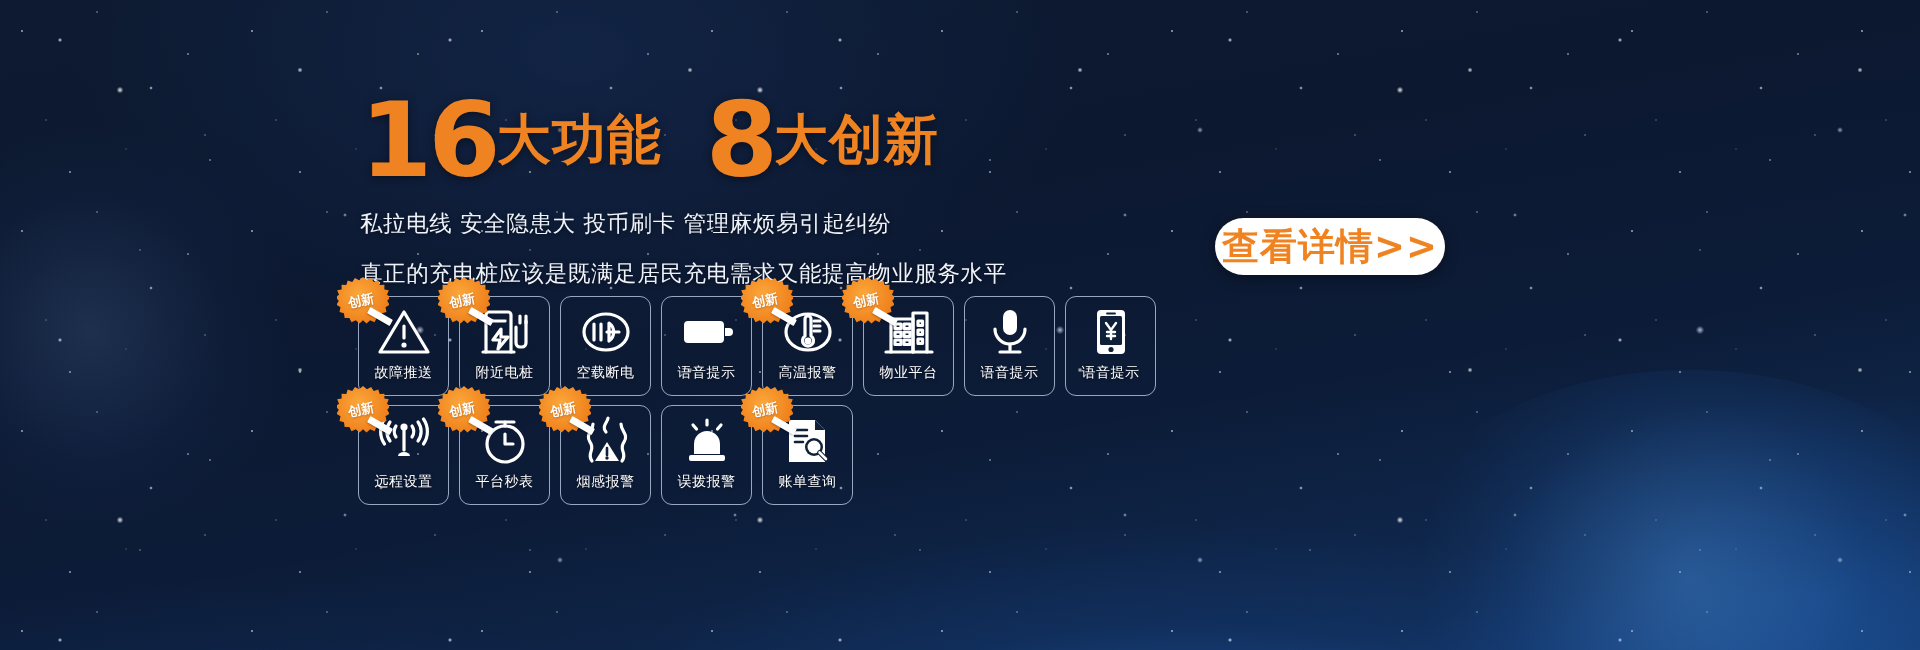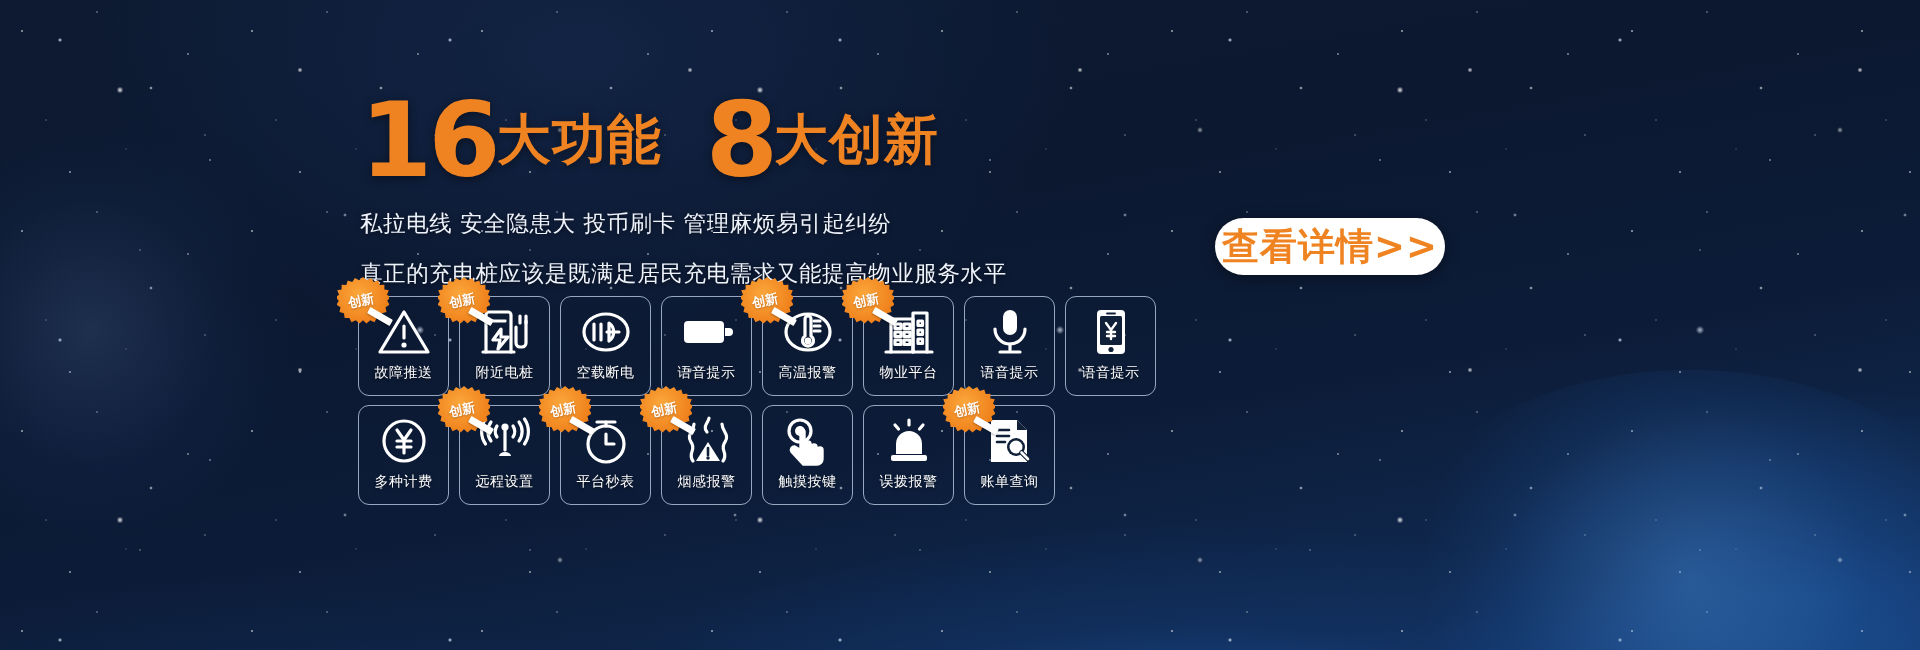--- a/index.html
+++ b/index.html
@@ -289,32 +289,20 @@
             <rect x="11" y="9" width="22" height="29" rx="1.5" fill="#102038"></rect>
             <path d="M18 6.5 h8" stroke="#102038" stroke-width="1.8" stroke-linecap="round"></path>
             <circle cx="22" cy="42.5" r="2.6" fill="#102038"></circle>
             <path d="M17 16 l5 7 l5 -7" fill="none" stroke="#fff" stroke-width="2.4" stroke-linecap="round"></path>
             <path d="M18 25 h8 M18 29 h8 M22 23 v9" fill="none" stroke="#fff" stroke-width="2.4" stroke-linecap="round"></path>
           </svg>
         </div>
         <div class="lbl">语音提示</div>
       </div>
       <div class="card">
-        <div class="ico">
-          <svg width="52" height="50" viewBox="0 0 52 50">
-            <circle fill="none" stroke="#fff" stroke-width="3.2" stroke-linecap="round" stroke-linejoin="round" cx="26" cy="25" r="20"></circle>
-            <path fill="none" stroke="#fff" stroke-width="3.2" stroke-linecap="round" stroke-linejoin="round" d="M19 14 l7 10 l7 -10"></path>
-            <path fill="none" stroke="#fff" stroke-width="3.2" stroke-linecap="round" stroke-linejoin="round" d="M19 25 h14"></path>
-            <path fill="none" stroke="#fff" stroke-width="3.2" stroke-linecap="round" stroke-linejoin="round" d="M19 31 h14"></path>
-            <path fill="none" stroke="#fff" stroke-width="3.2" stroke-linecap="round" stroke-linejoin="round" d="M26 24 v13"></path>
-          </svg>
-        </div>
-        <div class="lbl">多种计费</div>
-      </div>
-      <div class="card">
         <div class="badge">
           <div class="burst"></div>
           <div class="btxt">创新</div>
           <div class="ribbon"></div>
         </div>
         <div class="ico">
           <svg width="56" height="50" viewBox="0 0 56 50">
             <path fill="none" stroke="#fff" stroke-width="3.2" stroke-linecap="round" stroke-linejoin="round" d="M28 12 v22"></path>
             <path d="M22 40 a6 4 0 0 1 12 0 z" fill="#fff"></path>
             <circle cx="28" cy="11" r="3.6" fill="#fff"></circle>
@@ -358,30 +346,20 @@
             <path d="M29 26 L41 45 H17 Z" fill="#fff"></path>
             <path d="M29 32 v7" stroke="#102038" stroke-width="2.6" stroke-linecap="round"></path>
             <circle cx="29" cy="42" r="1.7" fill="#102038"></circle>
           </svg>
         </div>
         <div class="lbl">烟感报警</div>
       </div>
       <div class="card">
         <div class="ico">
           <svg width="54" height="50" viewBox="0 0 54 50">
-            <circle fill="none" stroke="#fff" stroke-width="3.2" stroke-linecap="round" stroke-linejoin="round" cx="19" cy="15" r="11"></circle>
-            <circle cx="19" cy="15" r="5" fill="#fff"></circle>
-            <path d="M19 15 v18 l-5 -3 a4 4 0 0 0 -4 6 l12 13 h14 a6 6 0 0 0 6 -6 v-9 a3 3 0 0 0 -6 0 v-3 a3 3 0 0 0 -6 0 v-3 a3 3 0 0 0 -6 0 V15 a2.6 2.6 0 0 0 -5 0 z" fill="#fff" stroke="#fff" stroke-width="1.4" stroke-linejoin="round"></path>
-          </svg>
-        </div>
-        <div class="lbl">触摸按键</div>
-      </div>
-      <div class="card">
-        <div class="ico">
-          <svg width="54" height="50" viewBox="0 0 54 50">
             <path fill="none" stroke="#fff" stroke-width="3.2" stroke-linecap="round" stroke-linejoin="round" d="M27 4 v5"></path>
             <path fill="none" stroke="#fff" stroke-width="3.2" stroke-linecap="round" stroke-linejoin="round" d="M13 9 l3.5 4"></path>
             <path fill="none" stroke="#fff" stroke-width="3.2" stroke-linecap="round" stroke-linejoin="round" d="M41 9 l-3.5 4"></path>
             <path d="M14 38 V28 a13 13 0 0 1 26 0 v10 z" fill="#fff"></path>
             <rect x="9" y="39" width="36" height="6" rx="2" fill="#fff"></rect>
           </svg>
         </div>
         <div class="lbl">误拨报警</div>
       </div>
       <div class="card">

